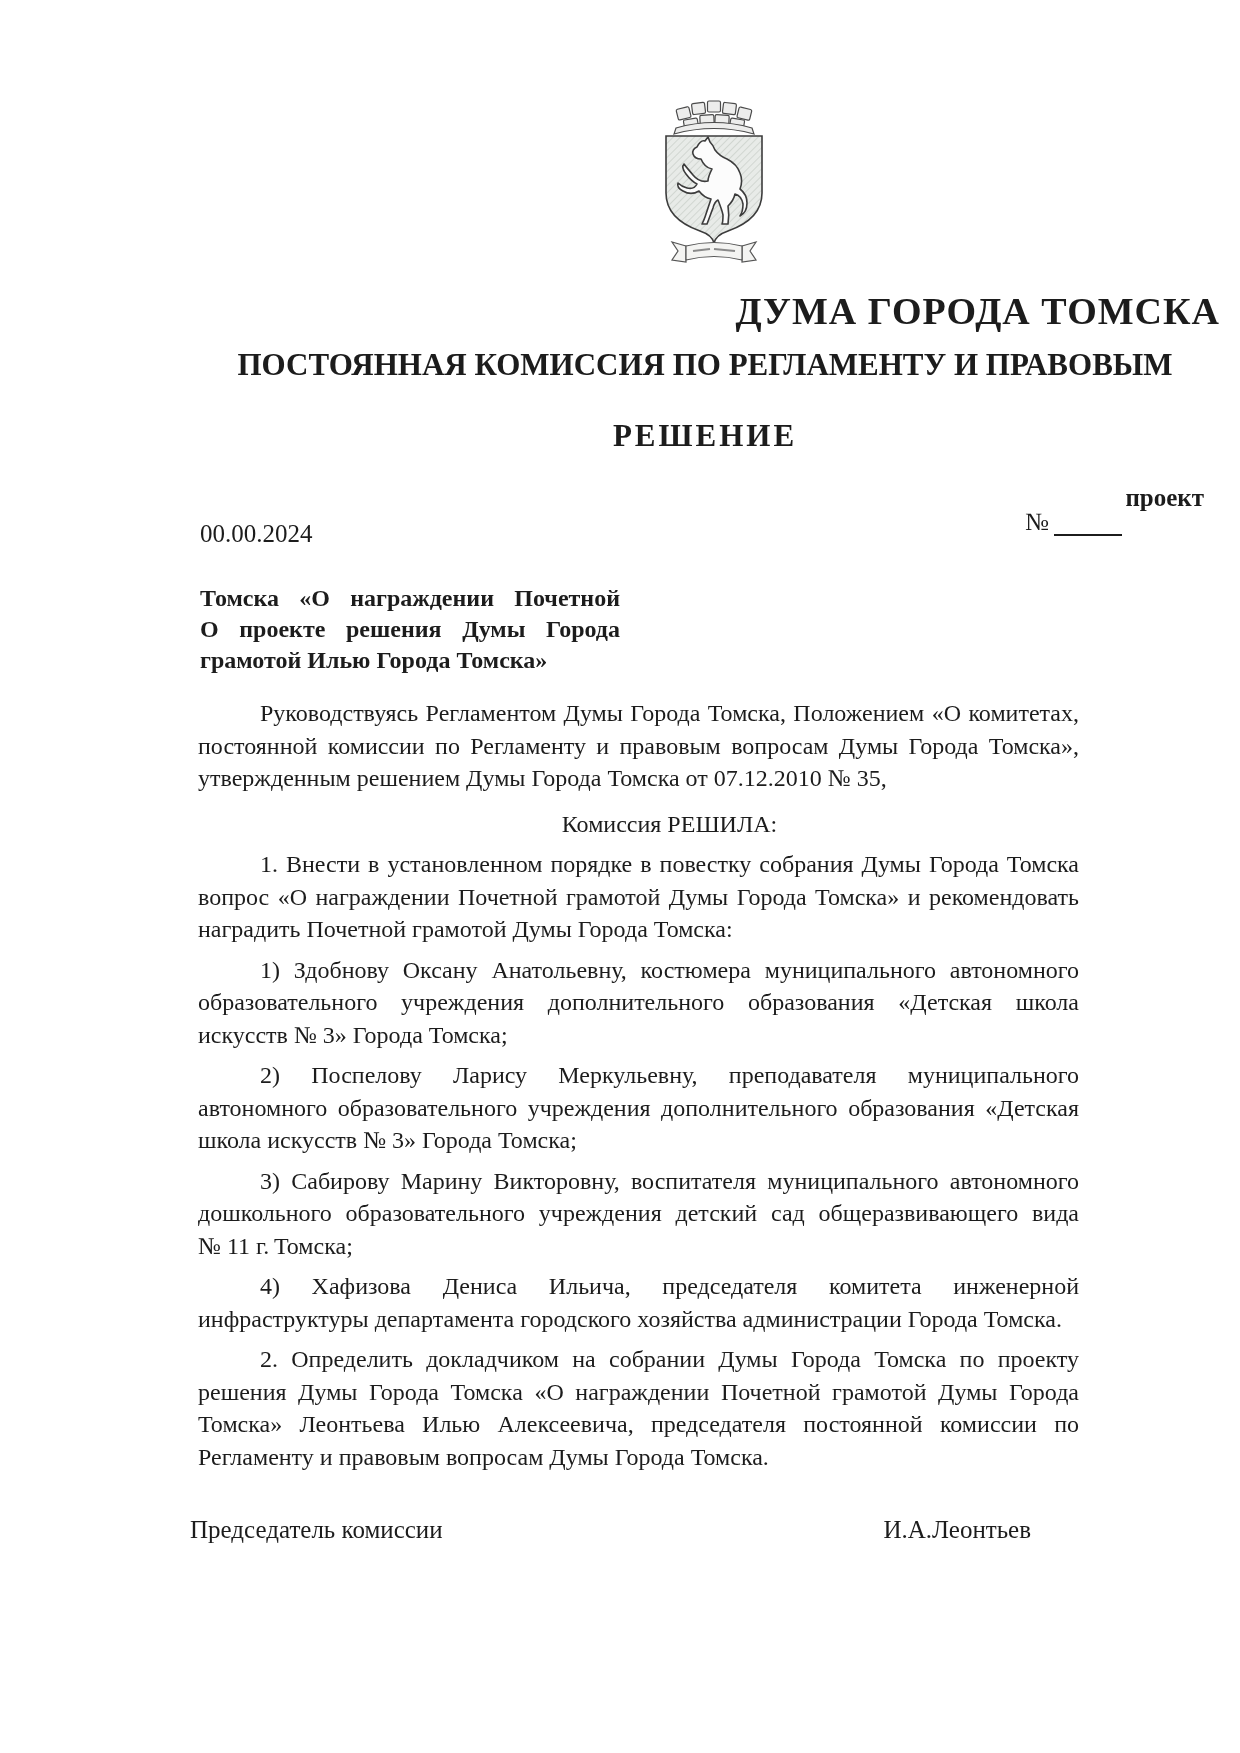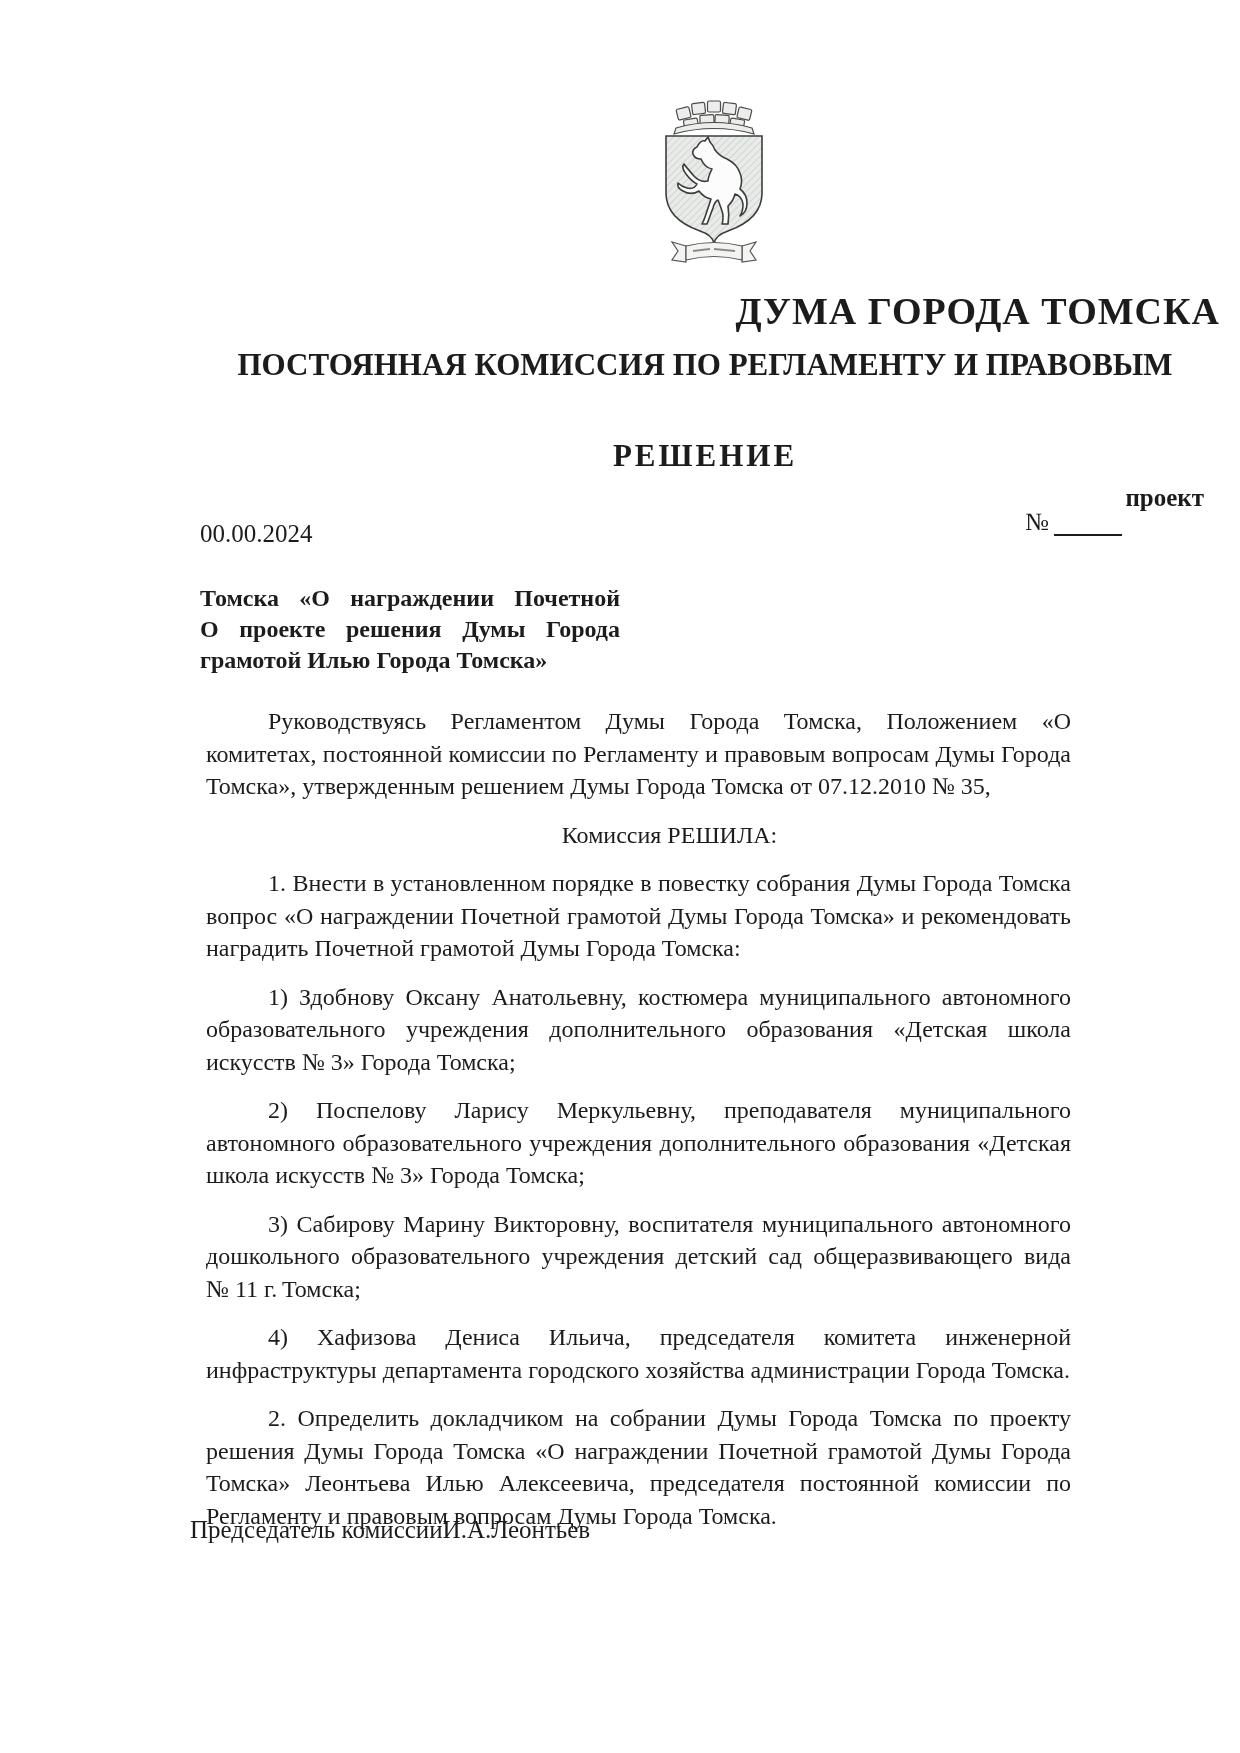--- a/index.html
+++ b/index.html
@@ -11,36 +11,36 @@
     position:relative;
     overflow:hidden;
   }
   .abs{position:absolute;}
   
   .emblem{left:650px;top:96px;width:128px;height:178px;}
   
   .heading-band{left:190px;width:1030px;text-align:center;}
   .org-title{top:289px;font-size:38px;font-weight:bold;letter-spacing:1px;text-align:right;}
   .commission{top:345px;font-size:31px;font-weight:bold;line-height:39px;}
-  .doctype{top:438px;font-size:31px;font-weight:bold;letter-spacing:3px;}
+  .doctype{top:418px;font-size:31px;font-weight:bold;letter-spacing:3px;}
   
   .draft{right:36px;top:484px;font-size:25px;font-weight:bold;}
   .num-label{left:1025px;top:508px;font-size:25px;}
   .num-blank{left:1054px;top:508px;width:68px;height:26px;border-bottom:2px solid #1c1c1c;}
   .doc-date{left:200px;top:520px;font-size:25px;}
   
   .subject{left:200px;top:583px;width:420px;font-size:24px;font-weight:bold;line-height:31px;}
   .jl{text-align:justify;text-align-last:justify;}
   
   .body-col{left:190px;top:689px;width:897px;font-size:24px;line-height:32.5px;text-align:justify;}
-  .body-col p{margin:16px;text-indent:62px;}
+  .body-col p{margin:8px;text-indent:62px;}
   .body-col p.preamble{margin-bottom:13px;}
   .resolved{ text-align:center;text-align-last:center;text-indent:0;margin:0 0 22px 0;}
   
-  .sign-row{left:190px;top:1516px;width:897px;font-size:25px;display:flex;}
+  .sign-row{left:190px;top:1516px;width:897px;font-size:25px;display:flex;justify-content:space-between;}
   .sign-name{margin-right:56px;}
 </style>
 </head>
 <body>
 
 <div class="abs emblem">
   <svg width="128" height="178" viewBox="0 0 128 178" xmlns="http://www.w3.org/2000/svg">
     <defs>
       <pattern id="hatch" width="5" height="5" patternUnits="userSpaceOnUse" patternTransform="rotate(45)">
         <rect width="5" height="5" fill="#e8ebe8"></rect>

